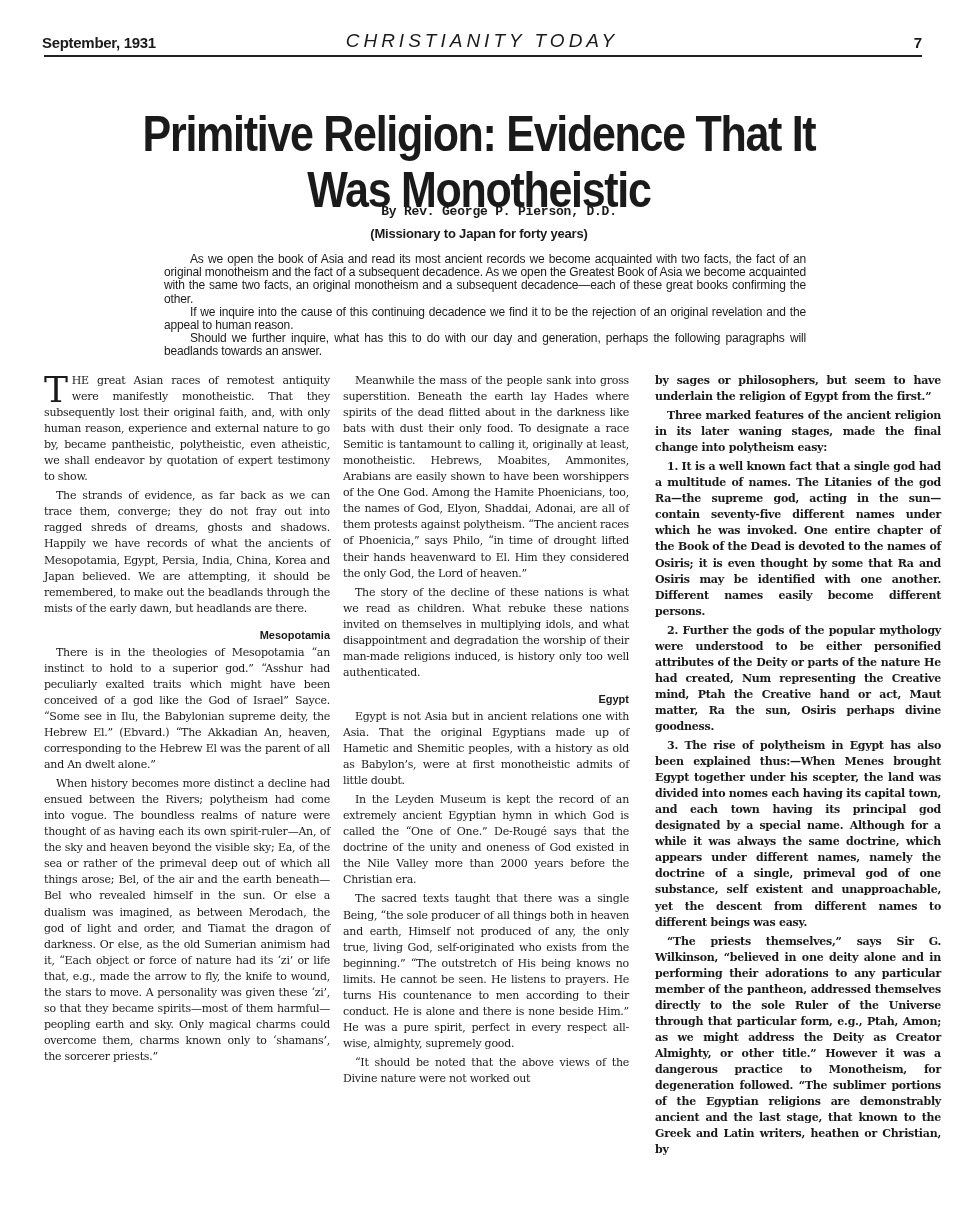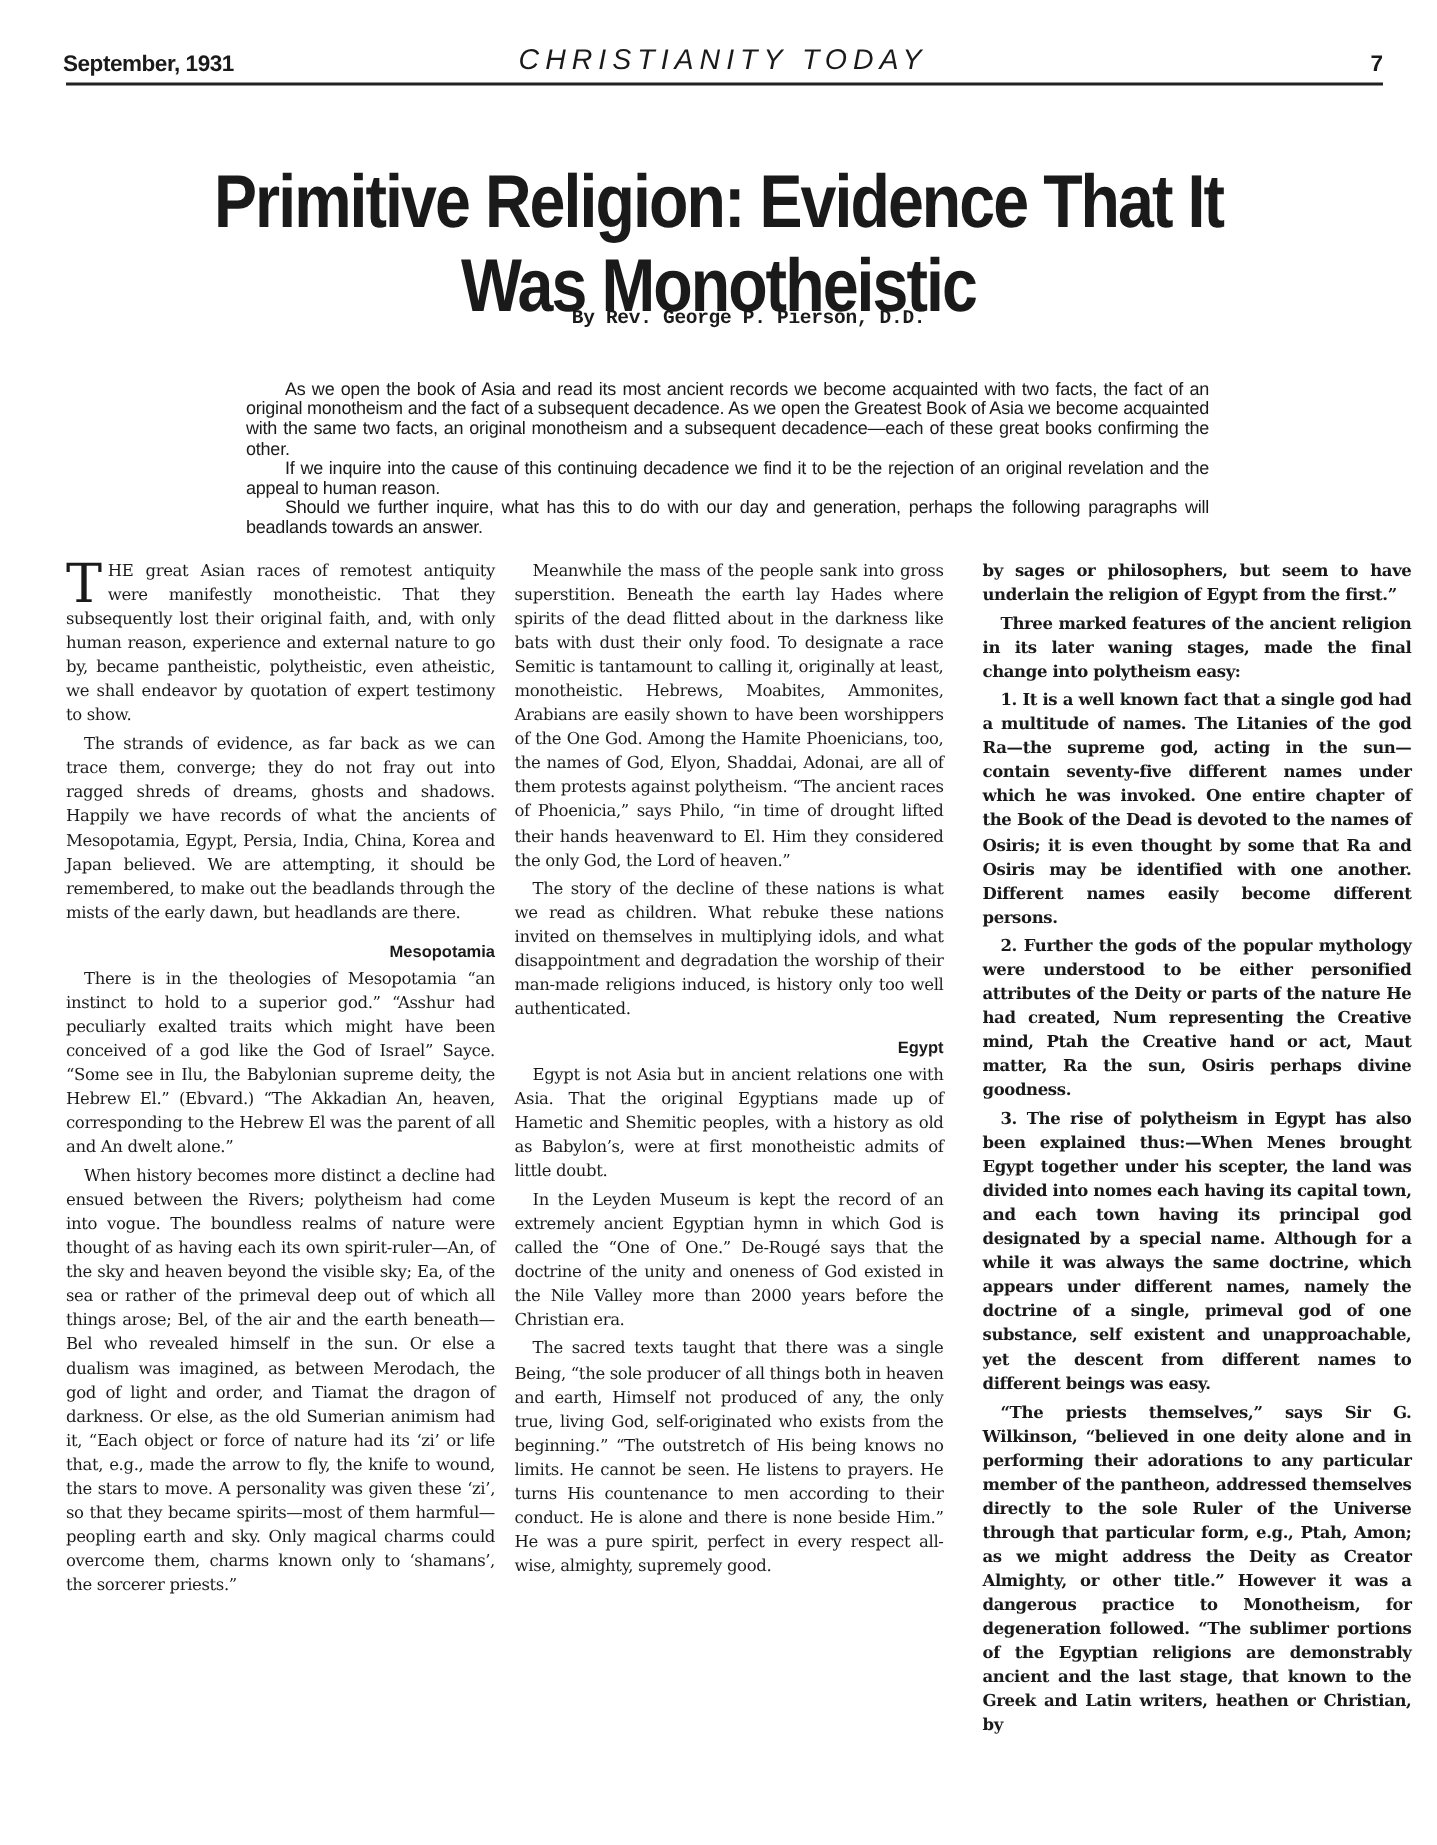--- a/index.html
+++ b/index.html
@@ -31,20 +31,21 @@
 
   <div class="running-head">
     <span class="rh-date">September, 1931</span>
     <div class="rh-journal">CHRISTIANITY TODAY</div>
     <span class="rh-page">7</span>
   </div>
   <div class="rh-rule"></div>
 
   <h1 class="title">Primitive Religion: Evidence That It Was Monotheistic</h1>
   <div class="byline">By Rev. George P. Pierson, D.D.</div>
+  <div class="byline-sub">(Missionary to Japan for forty years)</div>
 
   <div class="intro">
     <p>As we open the book of Asia and read its most ancient records we become acquainted with two facts, the fact of an original monotheism and the fact of a subsequent decadence. As we open the Greatest Book of Asia we become acquainted with the same two facts, an original monotheism and a subsequent decadence—each of these great books confirming the other.</p>
     <p>If we inquire into the cause of this continuing decadence we find it to be the rejection of an original revelation and the appeal to human reason.</p>
     <p>Should we further inquire, what has this to do with our day and generation, perhaps the following paragraphs will beadlands towards an answer.</p>
   </div>
 
   <div class="col col1">
     <p class="noindent"><span class="dropcap">T</span><span>HE great Asian races of remotest antiquity were manifestly monotheistic. That they subsequently lost their original faith, and, with only human reason, experience and external nature to go by, became pantheistic, polytheistic, even atheistic, we shall endeavor by quotation of expert testimony to show.</span></p>
     <p>The strands of evidence, as far back as we can trace them, converge; they do not fray out into ragged shreds of dreams, ghosts and shadows. Happily we have records of what the ancients of Mesopotamia, Egypt, Persia, India, China, Korea and Japan believed. We are attempting, it should be remembered, to make out the beadlands through the mists of the early dawn, but headlands are there.</p>
@@ -53,20 +54,21 @@
     <p>When history becomes more distinct a decline had ensued between the Rivers; polytheism had come into vogue. The boundless realms of nature were thought of as having each its own spirit-ruler—An, of the sky and heaven beyond the visible sky; Ea, of the sea or rather of the primeval deep out of which all things arose; Bel, of the air and the earth beneath—Bel who revealed himself in the sun. Or else a dualism was imagined, as between Merodach, the god of light and order, and Tiamat the dragon of darkness. Or else, as the old Sumerian animism had it, “Each object or force of nature had its ‘zi’ or life that, e.g., made the arrow to fly, the knife to wound, the stars to move. A personality was given these ‘zi’, so that they became spirits—most of them harmful—peopling earth and sky. Only magical charms could overcome them, charms known only to ‘shamans’, the sorcerer priests.”</p>
   </div>
 
   <div class="col col2">
     <p>Meanwhile the mass of the people sank into gross superstition. Beneath the earth lay Hades where spirits of the dead flitted about in the darkness like bats with dust their only food. To designate a race Semitic is tantamount to calling it, originally at least, monotheistic. Hebrews, Moabites, Ammonites, Arabians are easily shown to have been worshippers of the One God. Among the Hamite Phoenicians, too, the names of God, Elyon, Shaddai, Adonai, are all of them protests against polytheism. “The ancient races of Phoenicia,” says Philo, “in time of drought lifted their hands heavenward to El. Him they considered the only God, the Lord of heaven.”</p>
     <p>The story of the decline of these nations is what we read as children. What rebuke these nations invited on themselves in multiplying idols, and what disappointment and degradation the worship of their man-made religions induced, is history only too well authenticated.</p>
     <p class="subhead">Egypt</p>
     <p>Egypt is not Asia but in ancient relations one with Asia. That the original Egyptians made up of Hametic and Shemitic peoples, with a history as old as Babylon’s, were at first monotheistic admits of little doubt.</p>
     <p>In the Leyden Museum is kept the record of an extremely ancient Egyptian hymn in which God is called the “One of One.” De-Rougé says that the doctrine of the unity and oneness of God existed in the Nile Valley more than 2000 years before the Christian era.</p>
     <p>The sacred texts taught that there was a single Being, “the sole producer of all things both in heaven and earth, Himself not produced of any, the only true, living God, self-originated who exists from the beginning.” “The outstretch of His being knows no limits. He cannot be seen. He listens to prayers. He turns His countenance to men according to their conduct. He is alone and there is none beside Him.” He was a pure spirit, perfect in every respect all-wise, almighty, supremely good.</p>
+    <p>“It should be noted that the above views of the Divine nature were not worked out</p>
   </div>
 
   <div class="col col3">
     <p class="noindent">by sages or philosophers, but seem to have underlain the religion of Egypt from the first.”</p>
     <p>Three marked features of the ancient religion in its later waning stages, made the final change into polytheism easy:</p>
     <p>1. It is a well known fact that a single god had a multitude of names. The Litanies of the god Ra—the supreme god, acting in the sun—contain seventy-five different names under which he was invoked. One entire chapter of the Book of the Dead is devoted to the names of Osiris; it is even thought by some that Ra and Osiris may be identified with one another. Different names easily become different persons.</p>
     <p>2. Further the gods of the popular mythology were understood to be either personified attributes of the Deity or parts of the nature He had created, Num representing the Creative mind, Ptah the Creative hand or act, Maut matter, Ra the sun, Osiris perhaps divine goodness.</p>
     <p>3. The rise of polytheism in Egypt has also been explained thus:—When Menes brought Egypt together under his scepter, the land was divided into nomes each having its capital town, and each town having its principal god designated by a special name. Although for a while it was always the same doctrine, which appears under different names, namely the doctrine of a single, primeval god of one substance, self existent and unapproachable, yet the descent from different names to different beings was easy.</p>
     <p>“The priests themselves,” says Sir G. Wilkinson, “believed in one deity alone and in performing their adorations to any particular member of the pantheon, addressed themselves directly to the sole Ruler of the Universe through that particular form, e.g., Ptah, Amon; as we might address the Deity as Creator Almighty, or other title.” However it was a dangerous practice to Monotheism, for degeneration followed. “The sublimer portions of the Egyptian religions are demonstrably ancient and the last stage, that known to the Greek and Latin writers, heathen or Christian, by</p>
   </div>

